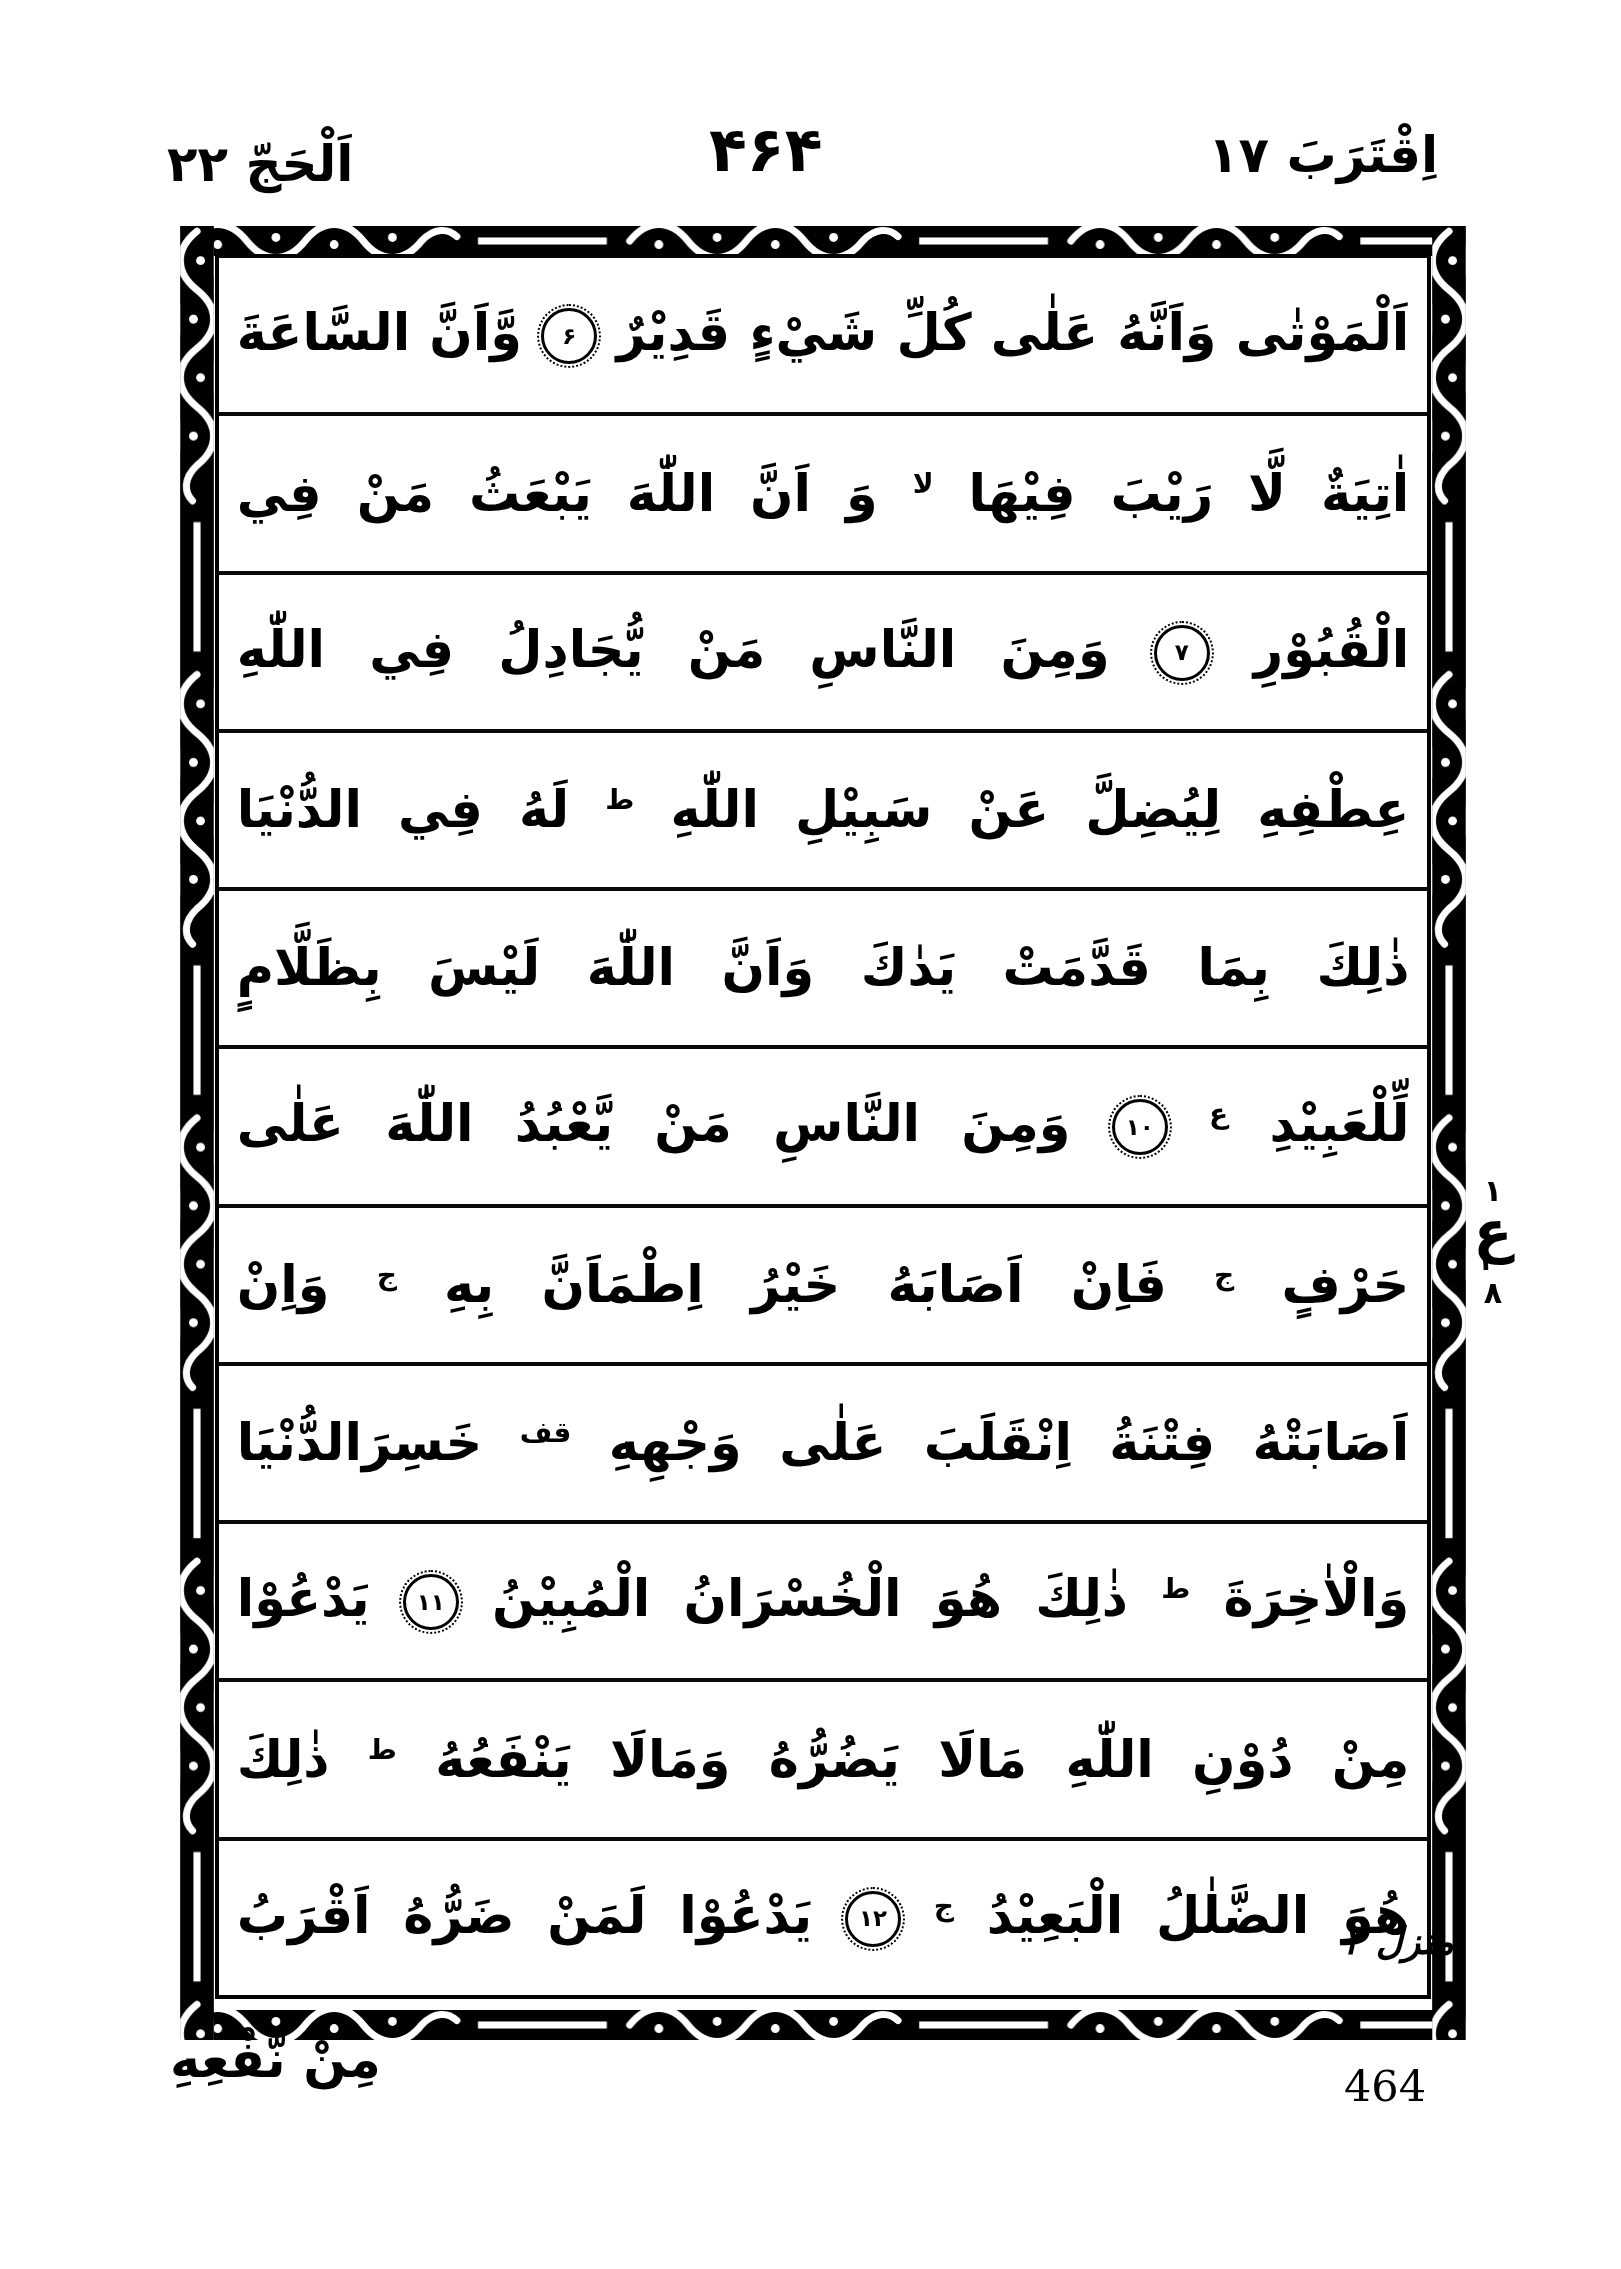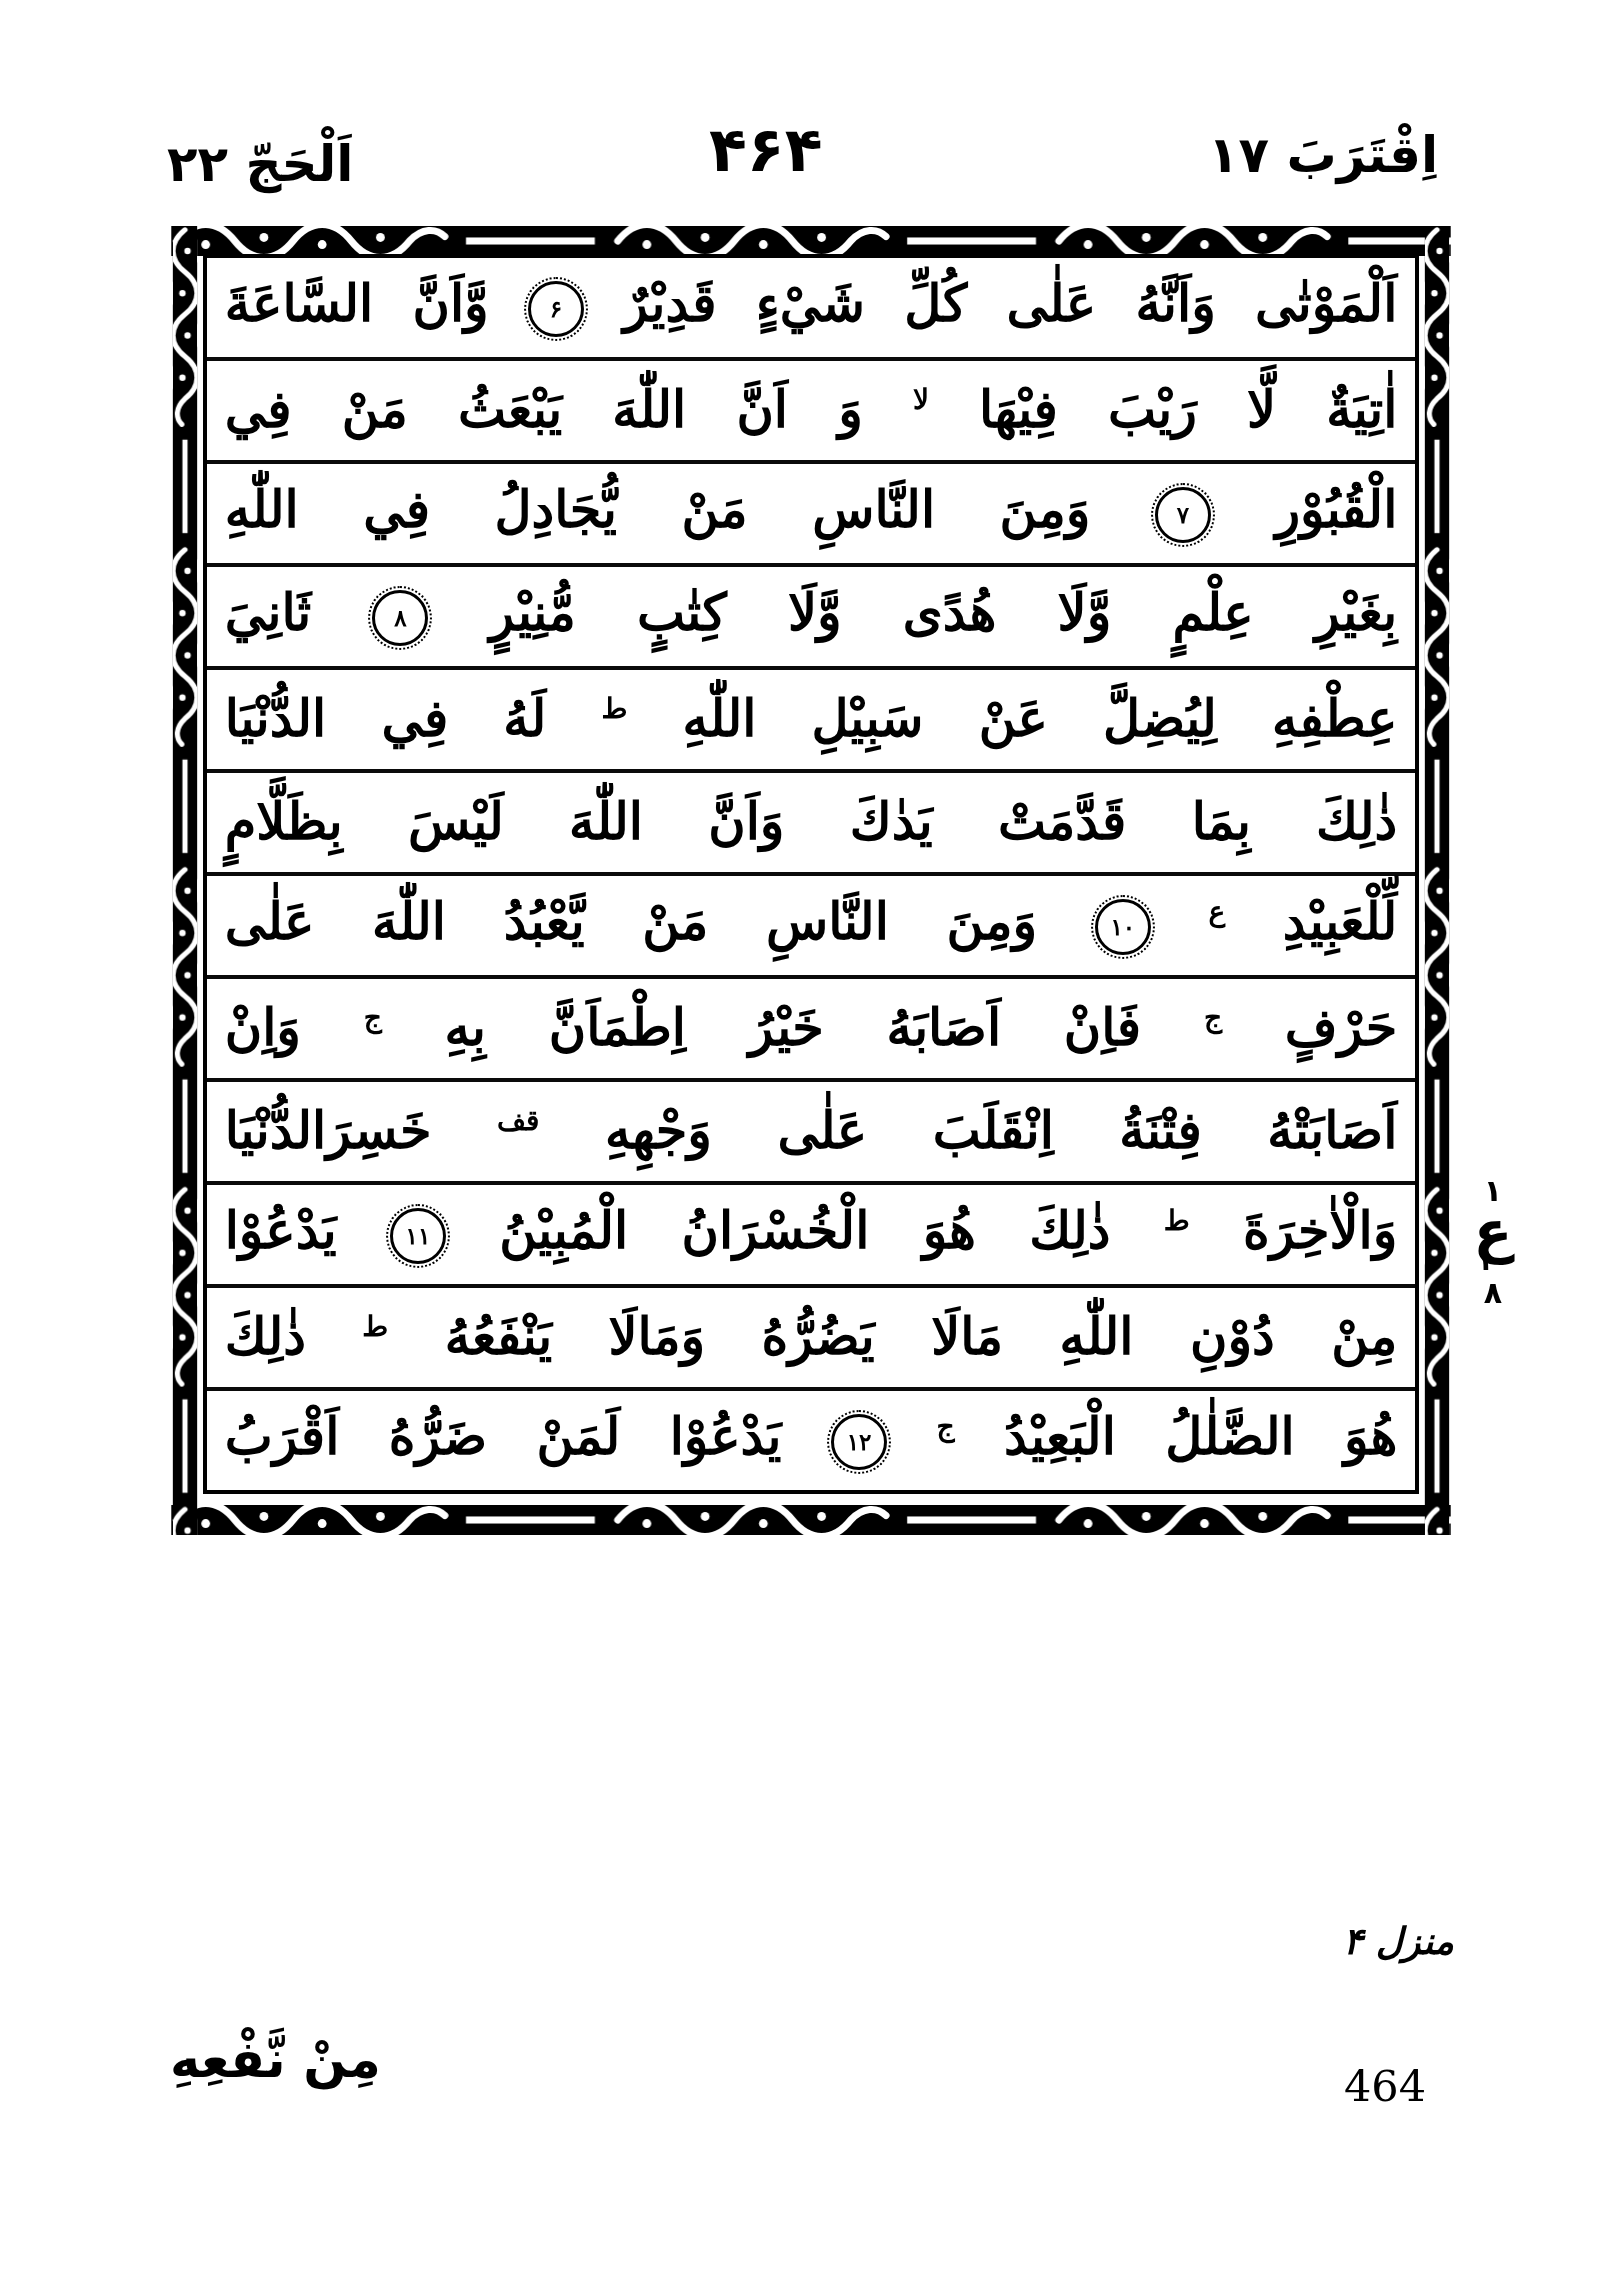--- a/index.html
+++ b/index.html
@@ -5,21 +5,21 @@
   html,body{margin:0;padding:0;}
   body{
     width:1622px;height:2270px;position:relative;background:#ffffff;
     font-family:"DejaVu Sans", sans-serif;color:#000;overflow:hidden;
   }
   .hdr{position:absolute;font-weight:700;direction:rtl;white-space:nowrap;text-align:right;}
   .hdr-surah{left:167px;top:135px;font-size:50px;}
   .hdr-center{left:709px;top:113px;font-size:62px;}
   .hdr-juz{left:1208px;top:126px;font-size:50px;}
 
-  .frame{position:absolute;left:168px;top:226px;width:1286px;height:1309px;font-family:Liberation Serif, serif;}
+  .frame{position:absolute;left:180px;top:226px;width:1286px;height:1814px;}
   .strip{position:absolute;display:block;}
   .strip-top{left:0;top:0;width:100%;height:30px;}
   .strip-bottom{left:0;bottom:0;width:100%;height:30px;}
   .strip-left{left:0;top:0;bottom:0;width:34px;height:100%;}
   .strip-right{right:0;top:0;bottom:0;width:34px;height:100%;}
 
   .inner{
     position:absolute;left:35px;right:35px;top:28px;bottom:41px;
     border:4.4px solid #000;display:flex;flex-direction:column;direction:rtl;
     background:#fff;
@@ -130,23 +130,20 @@
       <div class="line">
         <div class="line-text"><span class="ayah-text">اَلْمَوْتٰى وَاَنَّهُ عَلٰى كُلِّ شَيْءٍ قَدِيْرٌ</span> <span class="rosette">۶</span> <span class="ayah-text">وَّاَنَّ السَّاعَةَ</span> </div>
       </div>
       <div class="line">
         <div class="line-text"><span class="ayah-text">اٰتِيَةٌ لَّا رَيْبَ فِيْهَا</span> <span class="waqf">لا</span> <span class="ayah-text">وَ اَنَّ اللّٰهَ يَبْعَثُ مَنْ فِي</span> </div>
       </div>
       <div class="line">
         <div class="line-text"><span class="ayah-text">الْقُبُوْرِ</span> <span class="rosette">۷</span> <span class="ayah-text">وَمِنَ النَّاسِ مَنْ يُّجَادِلُ فِي اللّٰهِ</span> </div>
       </div>
       <div class="line">
-        <div class="line-text"><span class="ayah-text">بِغَيْرِ عِلْمٍ وَّلَا هُدًى وَّلَا كِتٰبٍ مُّنِيْرٍ</span> <span class="rosette">۸</span> <span class="ayah-text">ثَانِيَ</span> </div>
-      </div>
-      <div class="line">
         <div class="line-text"><span class="ayah-text">عِطْفِهِ لِيُضِلَّ عَنْ سَبِيْلِ اللّٰهِ</span> <span class="waqf">ط</span> <span class="ayah-text">لَهُ فِي الدُّنْيَا</span> </div>
       </div>
       <div class="line">
         <div class="line-text"><span class="ayah-text">ذٰلِكَ بِمَا قَدَّمَتْ يَدٰكَ وَاَنَّ اللّٰهَ لَيْسَ بِظَلَّامٍ</span> </div>
       </div>
       <div class="line">
         <div class="line-text"><span class="ayah-text">لِّلْعَبِيْدِ</span> <span class="ain-mark">ع</span> <span class="rosette">۱۰</span> <span class="ayah-text">وَمِنَ النَّاسِ مَنْ يَّعْبُدُ اللّٰهَ عَلٰى</span> </div>
       </div>
       <div class="line">
         <div class="line-text"><span class="ayah-text">حَرْفٍ</span> <span class="waqf">ج</span> <span class="ayah-text">فَاِنْ اَصَابَهُ خَيْرُ اِطْمَاَنَّ بِهِ</span> <span class="waqf">ج</span> <span class="ayah-text">وَاِنْ</span> </div>

